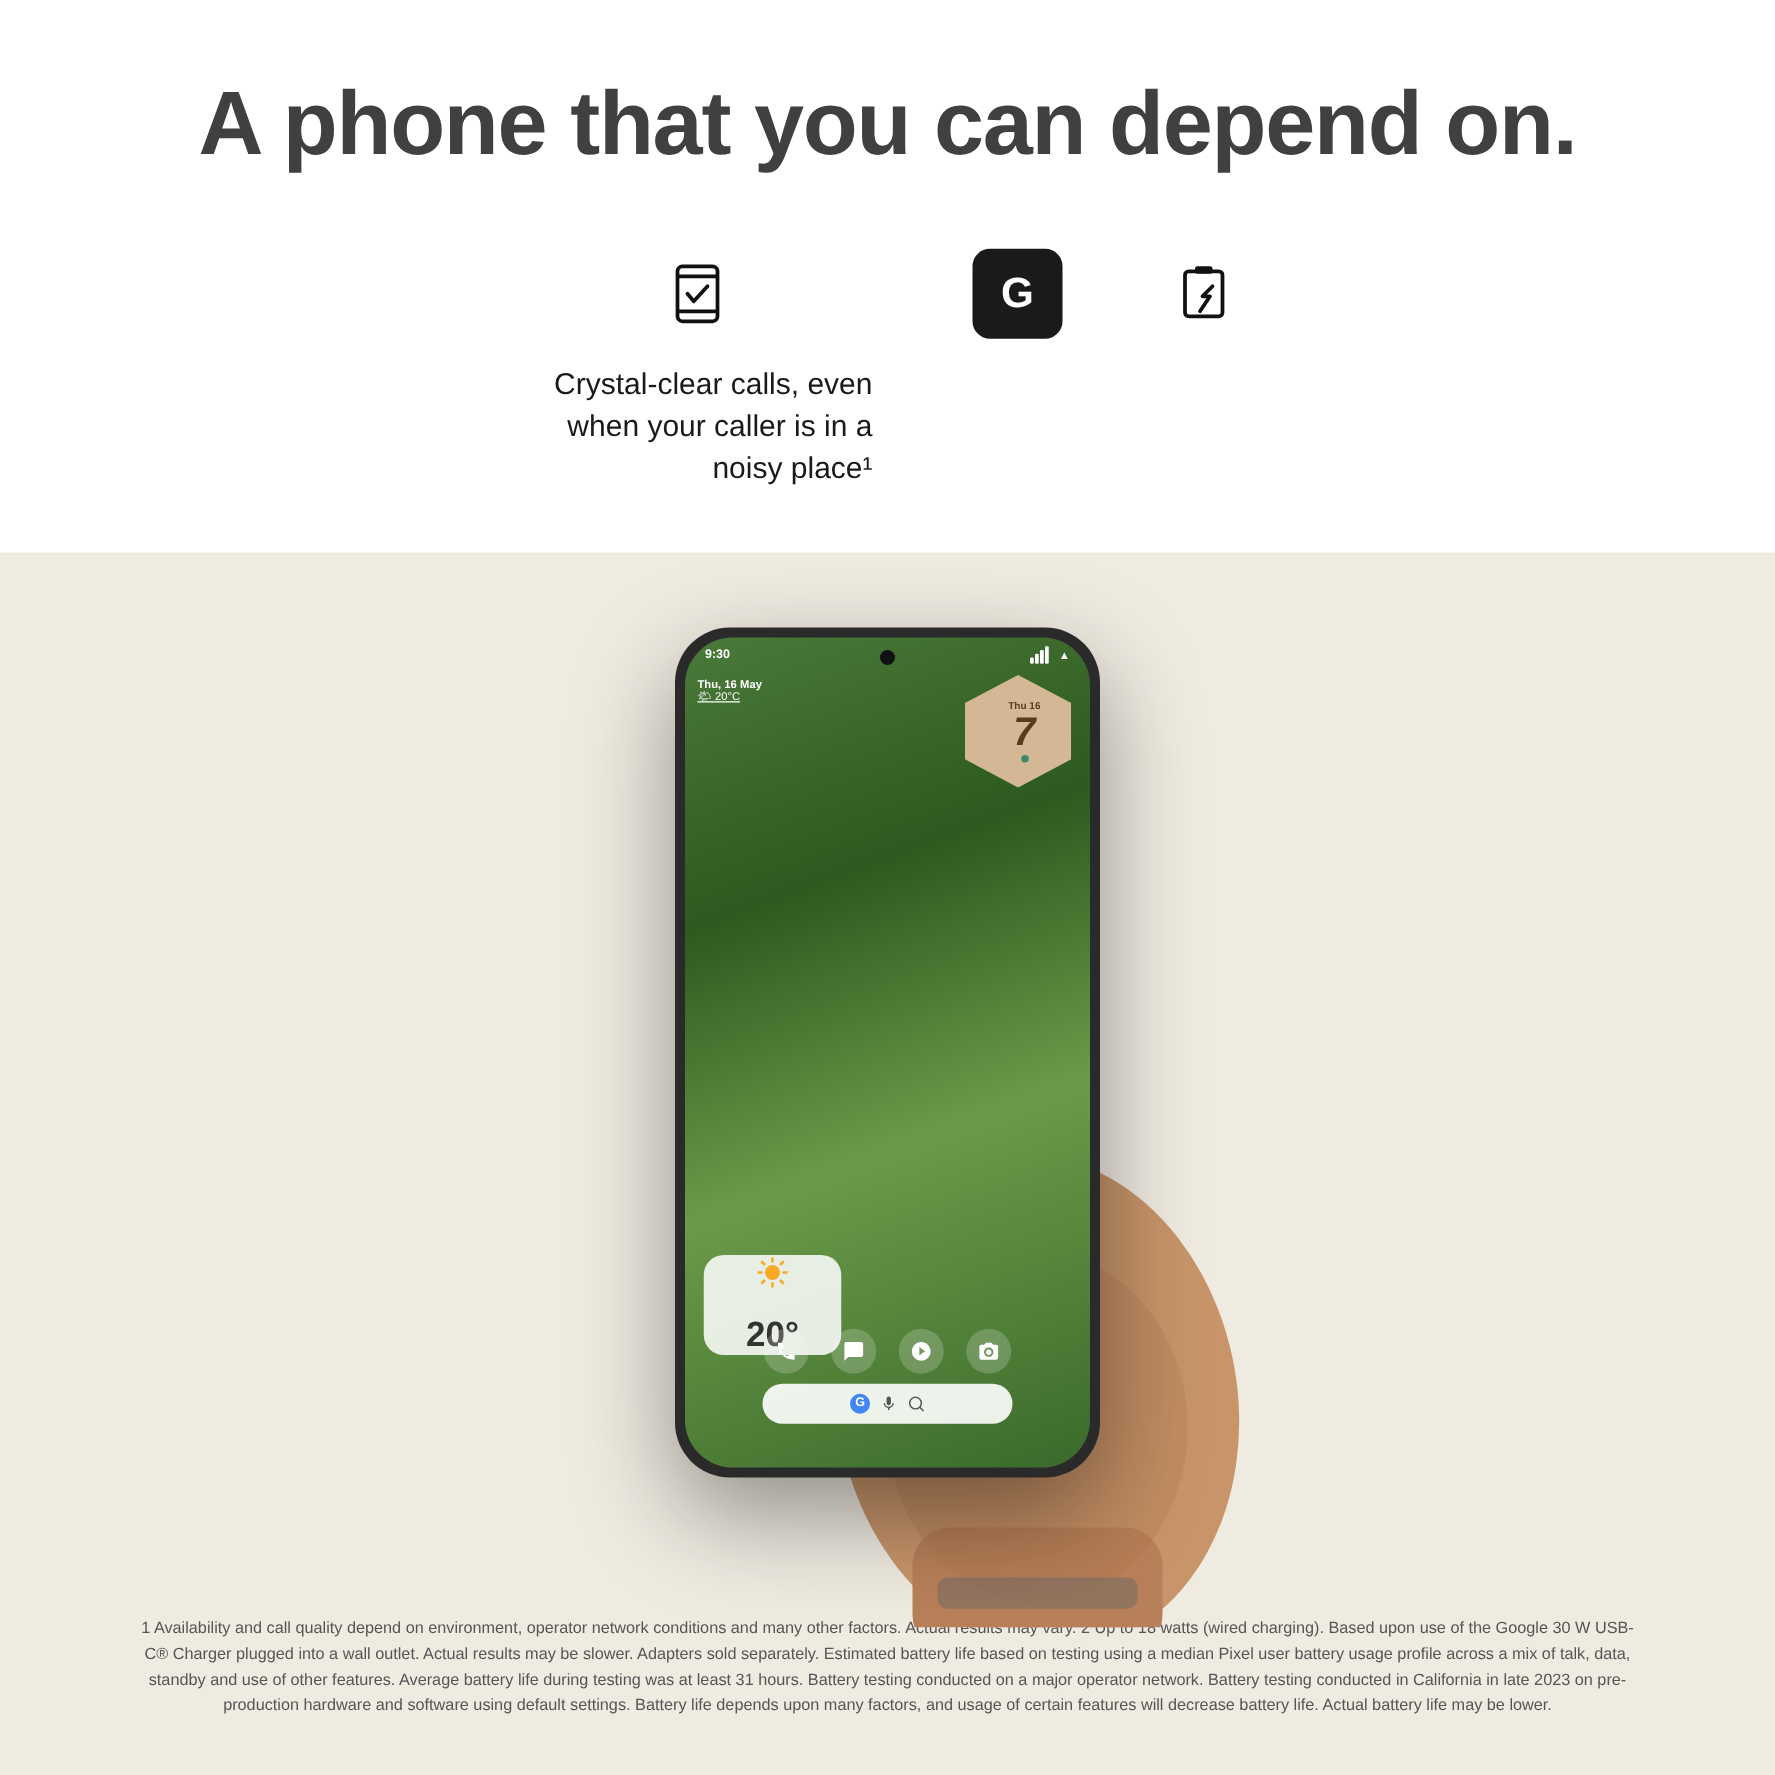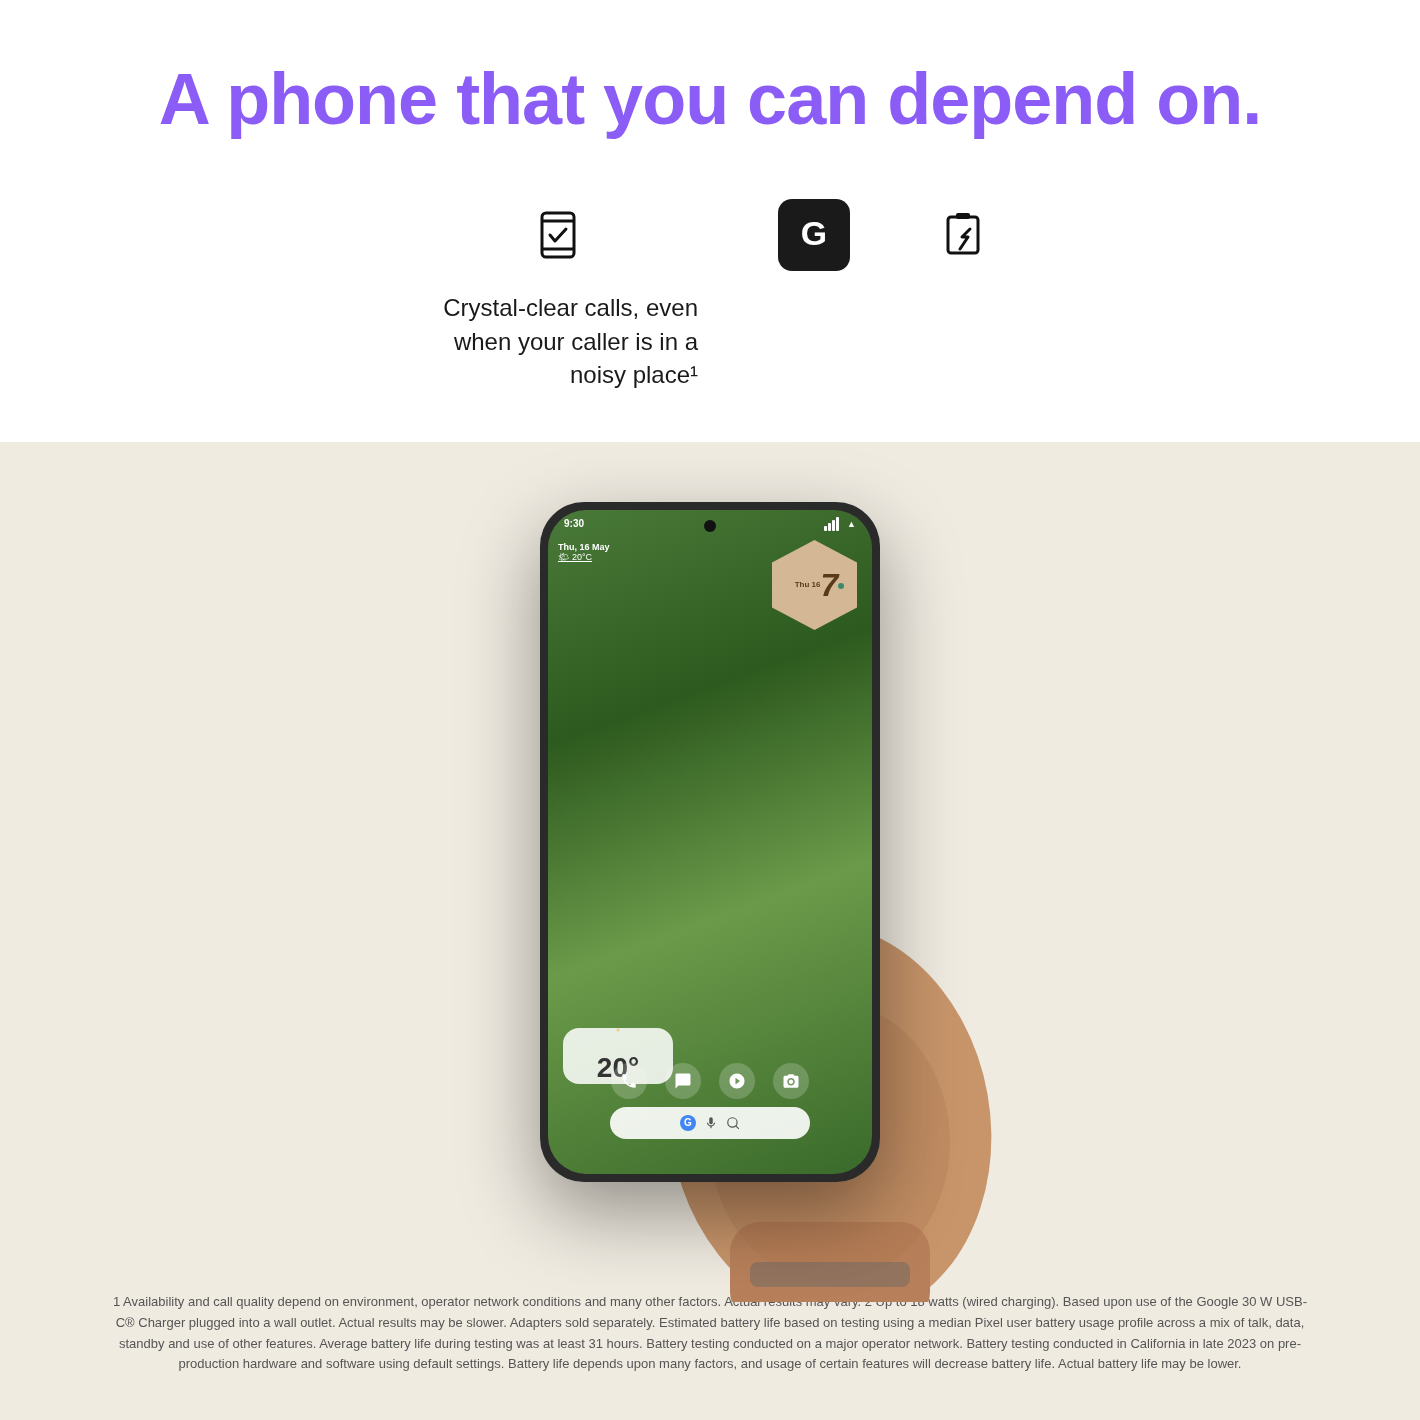--- a/index.html
+++ b/index.html
@@ -18,21 +18,21 @@
 
     .top-section {
       background: #fff;
       padding: 60px 80px 50px;
       text-align: center;
     }
 
     .main-headline {
       font-size: 72px;
       font-weight: 900;
-      color: #8b5cf6;
+      color: #404040;
       line-height: 1.1;
       margin-bottom: 60px;
       letter-spacing: -1px;
     }
 
     .features-row {
       display: flex;
       justify-content: center;
       align-items: flex-start;
       gap: 80px;
@@ -194,21 +194,21 @@
       width: 85px;
       height: 90px;
     }
 
     .hex-shape {
       width: 85px;
       height: 90px;
       background: #d4b896;
       clip-path: polygon(50% 0%, 100% 25%, 100% 75%, 50% 100%, 0% 75%, 0% 25%);
       display: flex;
-      flex-direction: row;
+      flex-direction: column;
       align-items: center;
       justify-content: center;
       position: relative;
       padding-left: 10px;
     }
 
     .cal-day-small {
       font-size: 8px;
       color: #5a3a1a;
       font-weight: 600;
@@ -229,21 +229,21 @@
       border-radius: 50%;
       margin-top: 3px;
     }
 
     
     .weather-widget {
       position: absolute;
       bottom: 90px;
       left: 15px;
       width: 110px;
-      height: 56px;
+      height: 80px;
       background: rgba(255,255,255,0.85);
       border-radius: 16px;
       display: flex;
       flex-direction: column;
       align-items: center;
       justify-content: center;
       gap: 20px;
     }
 
     .weather-temp {

